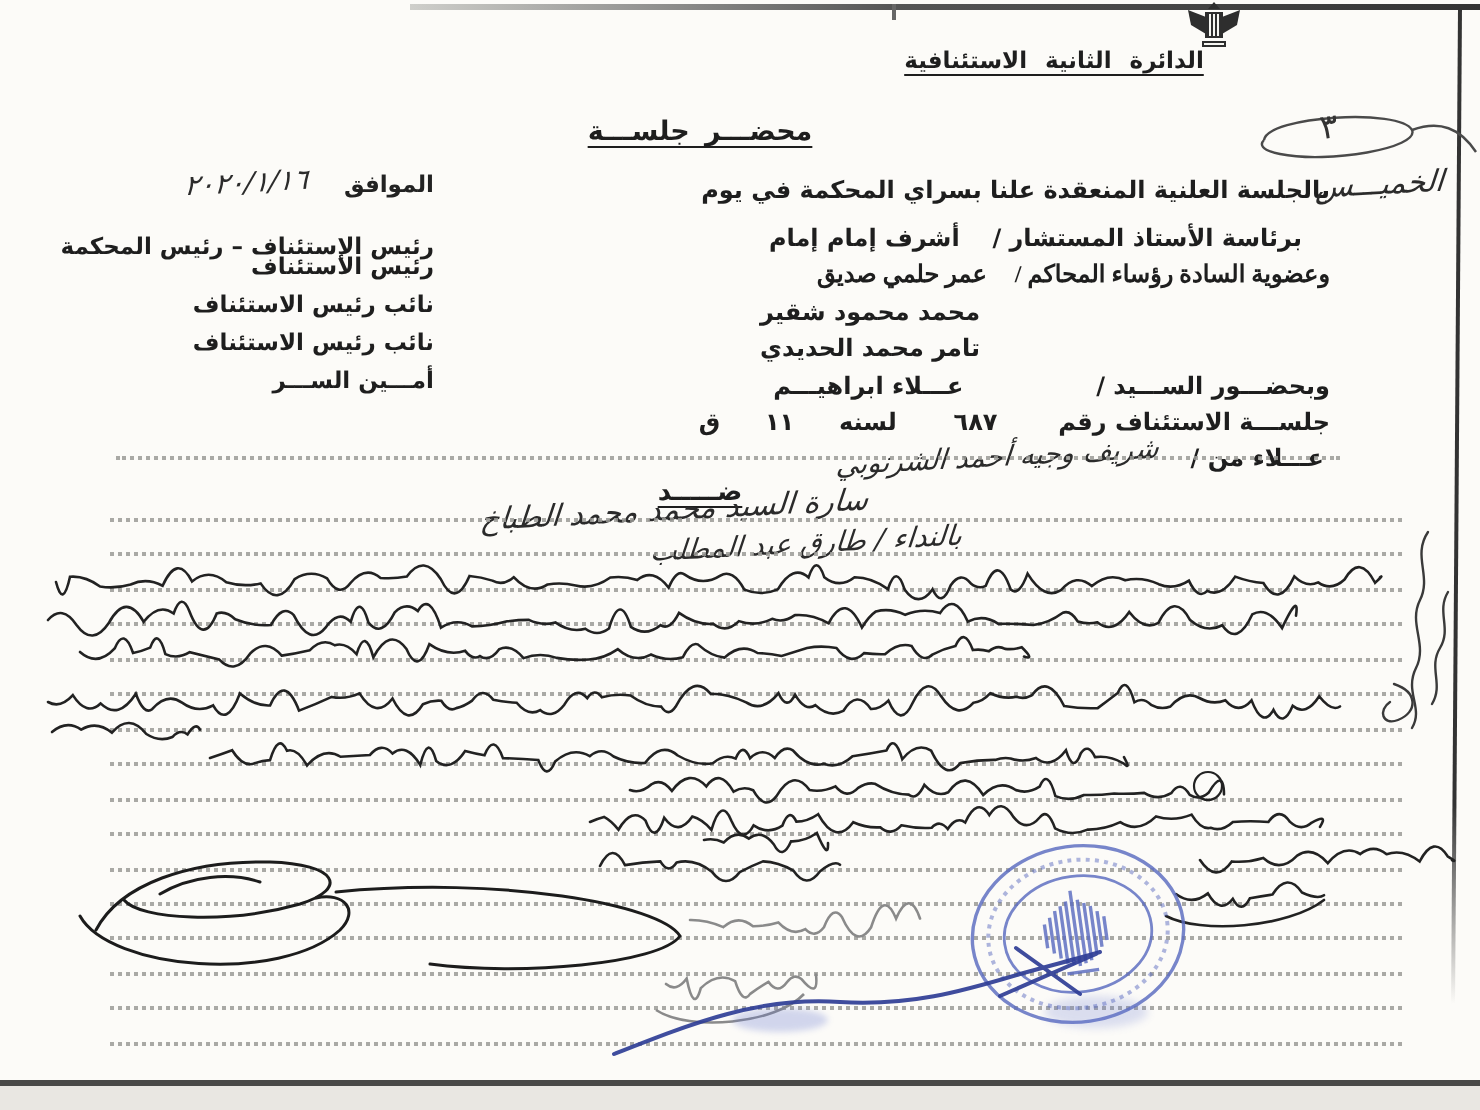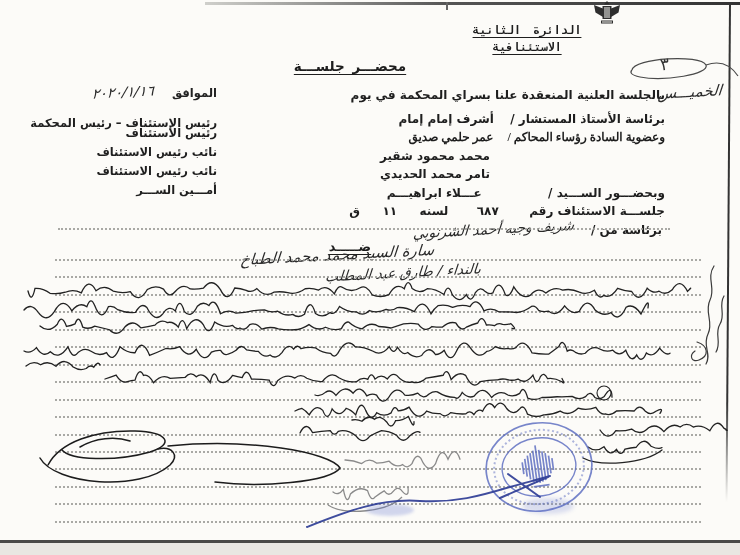--- a/index.html
+++ b/index.html
@@ -17,21 +17,21 @@
   .edge-right{position:absolute;left:729px;top:4px;width:2px;height:498px;
     background:linear-gradient(to bottom,#333 80%,rgba(51,51,51,0));transform:rotate(.4deg);transform-origin:top;}
   .edge-bottom{position:absolute;left:0;top:540px;width:740px;height:3px;background:#4a4a48;}
   .bottom-strip{position:absolute;left:0;top:543px;width:740px;height:12px;background:#e9e7e2;}
 
   .printed{font-weight:bold;color:#222;}
   .u{text-decoration:underline;text-underline-offset:3px;}
 
   .header{position:absolute;left:441px;top:22px;width:172px;text-align:center;}
   .header .court{font-size:12px;font-weight:bold;line-height:17px;}
-  .header .circuit{font-size:11.5px;font-weight:bold;line-height:17px;word-spacing:5px;font-family:Liberation Mono, monospace;}
+  .header .circuit{font-size:11.5px;font-weight:bold;line-height:17px;word-spacing:5px;}
 
   .emblem{position:absolute;left:592px;top:1px;}
 
   .pagenum{position:absolute;left:624px;top:48px;width:120px;height:42px;}
   .pagenum .digit{position:absolute;left:36px;top:6px;font-size:17px;color:#333;
     transform:rotate(-8deg);font-family:"DejaVu Sans",sans-serif;}
 
   .title{position:absolute;left:283px;top:58px;width:134px;text-align:center;
     font-size:13.5px;font-weight:bold;word-spacing:3px;}
 
@@ -100,21 +100,21 @@
   </div>
   <div class="leftcol-row" style="top:116px;">رئيس الإستئناف – رئيس المحكمة</div>
   <div class="leftcol-row" style="top:126px;">رئيس الاستئناف</div>
   <div class="leftcol-row" style="top:145px;">نائب رئيس الاستئناف</div>
   <div class="leftcol-row" style="top:164px;">نائب رئيس الاستئناف</div>
   <div class="leftcol-row" style="top:183px;">أمـــين الســـر</div>
 
   <div class="bl" style="top:88px;right:75px;">بالجلسة العلنية المنعقدة علنا بسراي المحكمة في يوم</div>
   <span class="hw hw-rot" style="position:absolute;left:658px;top:83px;font-size:15px;">الخميـــس</span>
 
-  <div class="bl" style="top:112px;right:75px;margin-left:19px;">
+  <div class="bl" style="top:112px;right:89px;margin-left:19px;">
     <span>برئاسة الأستاذ المستشار /</span>
     <span class="gap" style="width:8px;"></span>
     <span>أشرف إمام إمام</span>
   </div>
 
   <div class="bl" style="top:130px;right:75px;font-family:Liberation Serif, serif;">
     <span>وعضوية السادة رؤساء المحاكم /</span>
     <span class="gap" style="width:8px;"></span>
     <span>عمر حلمي صديق</span>
   </div>
@@ -133,21 +133,21 @@
     <span>٦٨٧</span>
     <span class="gap" style="width:20px;"></span>
     <span>لسنه</span>
     <span class="gap" style="width:14px;"></span>
     <span>١١</span>
     <span class="gap" style="width:14px;"></span>
     <span>ق</span>
   </div>
 
   <div class="bl" style="top:221px;right:78px;">
-    <span>برئاسة من /</span>
+    <span>عـــلاء من /</span>
     <span class="gap" style="width:8px;"></span>
     <span class="hw hw-rot" style="font-size:14px;">شريف وجيه أحمد الشرنوبي</span>
   </div>
 
   <div class="bl u" style="top:239px;left:318px;width:64px;text-align:center;font-size:13px;">ضـــــد</div>
 
   <span class="hw hw-rot" style="position:absolute;left:240px;top:242px;width:340px;text-align:left;font-size:15px;">سارة السيد محمد محمد الطباخ</span>
   <span class="hw hw-rot" style="position:absolute;left:325px;top:262px;width:245px;text-align:left;font-size:14px;">بالنداء /  طارق عبد المطلب</span>
 
   <div class="ruled" style="left:58px;top:228px;width:612px;"></div>

